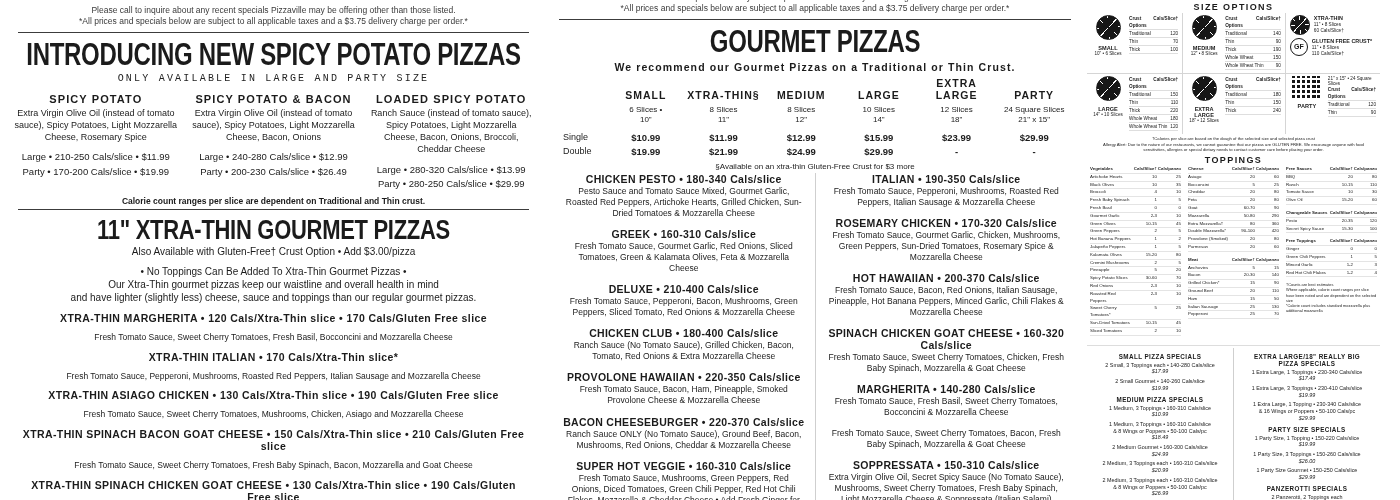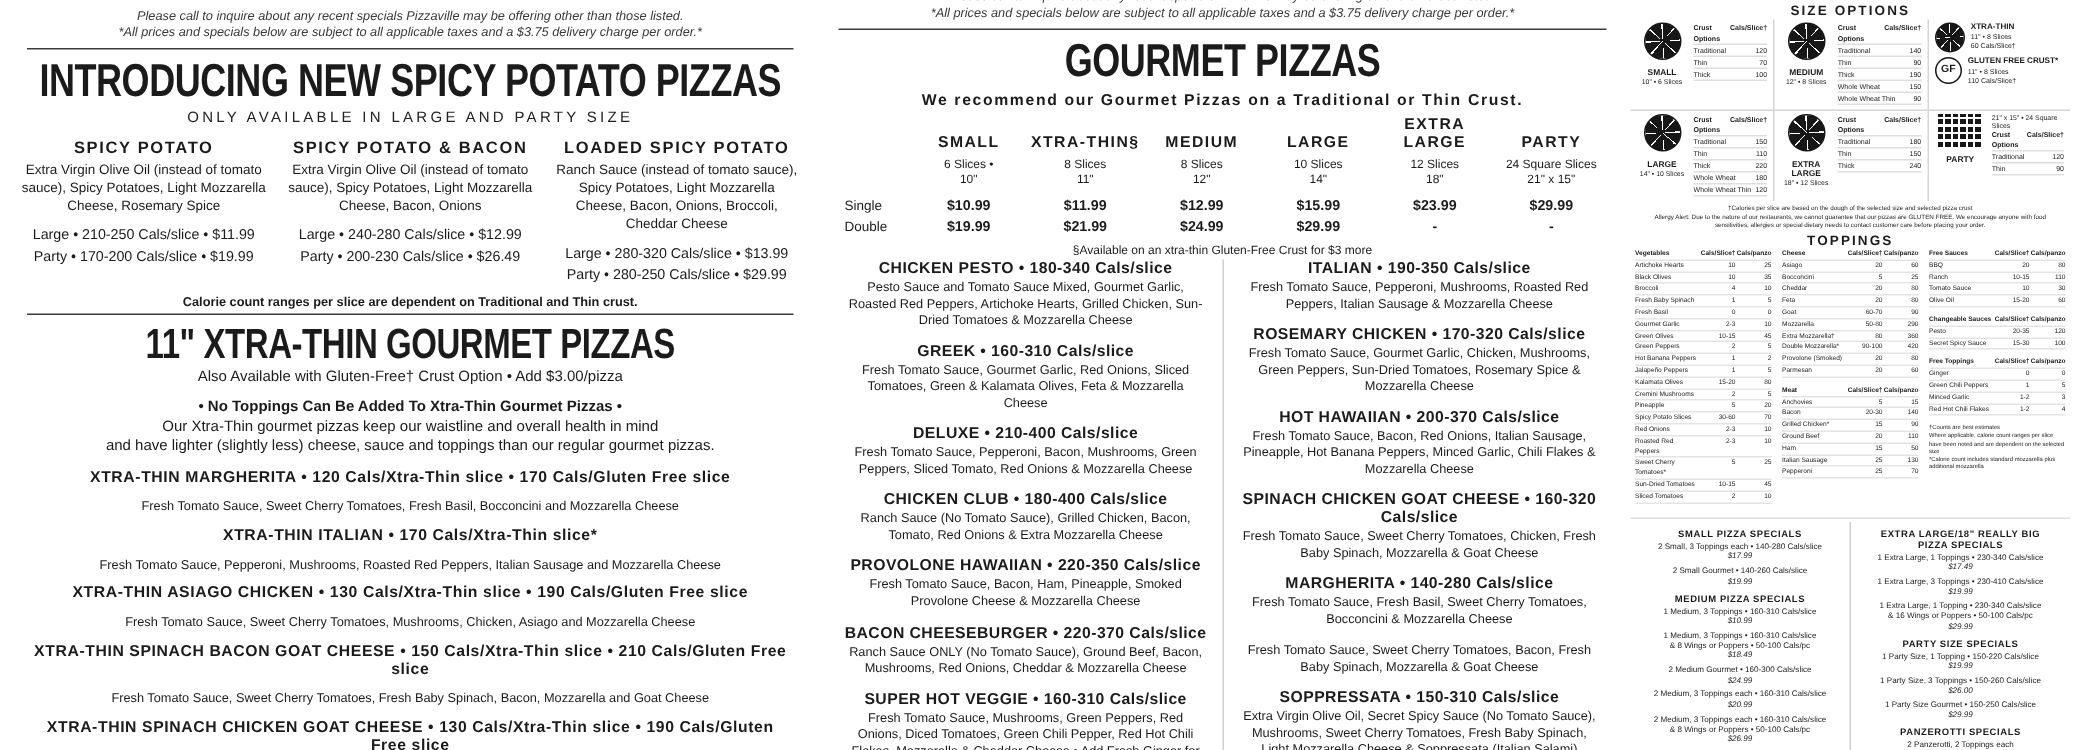--- a/index.html
+++ b/index.html
@@ -1,36 +1,36 @@
 <!DOCTYPE html>
 <html><head>
 <meta charset="utf-8">
 <style>
   html,body{margin:0;padding:0;background:#fff;}
   body{width:1400px;height:500px;overflow:hidden;color:#1b1b1b;font-family:"Liberation Sans",sans-serif;}
   .page{display:flex;width:1400px;height:500px;}
   .col-left{width:545px;padding:2px 10px 0 12px;box-sizing:border-box;text-align:center;}
   .col-mid{width:540px;padding:0 8px;box-sizing:border-box;text-align:center;}
   .col-right{width:315px;padding:0 20px 0 2px;box-sizing:border-box;}
-  .disclaimer{font-style:italic;font-size:8.5px;line-height:1.35;color:#3a3a3a;white-space:pre-line;margin:3px 0 4px;}
+  .disclaimer{font-size:8.5px;line-height:1.35;color:#3a3a3a;white-space:pre-line;margin:3px 0 4px;}
   .col-mid .disclaimer{margin-top:-8px;}
   hr.rule{border:none;border-top:1.4px solid #3c3c3c;margin:2px 6px 5px;}
   .display{font-weight:700;margin:0;letter-spacing:-.3px;}
   .display .inner{display:inline-block;transform:scaleY(1.28);transform-origin:center;}
   h1.display{font-size:24px;line-height:34px;}
   h2.display{font-size:22px;line-height:30px;}
-  .caps-sub{font-size:10px;letter-spacing:2.2px;color:#222;margin:1px 0 7px;}
+  .caps-sub{font-size:10px;letter-spacing:2.2px;color:#222;margin:1px 0 7px;font-family:Liberation Mono, monospace;}
   .intro-cols{display:flex;gap:14px;margin:0 2px;}
   .intro-col{flex:1;}
   .intro-col .name{font-size:11px;font-weight:700;letter-spacing:1.1px;margin:2px 0 2px;}
   .intro-col .desc{font-size:9px;line-height:1.35;margin:0 0 7px;}
   .intro-col .price{font-size:9.5px;line-height:1.5;margin:0;}
   .cal-note{font-size:8.5px;font-weight:600;margin:5px 0 3px;}
   .xt-sub{font-size:10px;margin:1px 0;}
-  .xt-bold{font-size:10px;font-weight:700;margin:9px 0 1px;}
+  .xt-bold{font-size:10px;font-weight:400;margin:9px 0 1px;}
   .xt-note{font-size:10px;margin:0;line-height:1.3;}
   .xt-item{margin-top:8px;}
   .xt-item .name{font-size:10.5px;font-weight:700;letter-spacing:.4px;margin:8px;}
   .xt-item .desc{font-size:8.5px;margin:1px 0 0;line-height:1.25;}
   .mid-sub{font-size:10.5px;font-weight:700;letter-spacing:1.1px;margin:2px 0 4px;}
   .price-table{margin:0 4px;}
   .pt-row{display:flex;align-items:flex-end;}
   .pt-label{width:44px;font-size:9px;text-align:left;padding-left:6px;}
   .pt-cell{flex:1;}
   .pt-name{font-size:10.5px;font-weight:700;letter-spacing:1px;margin:0;}

